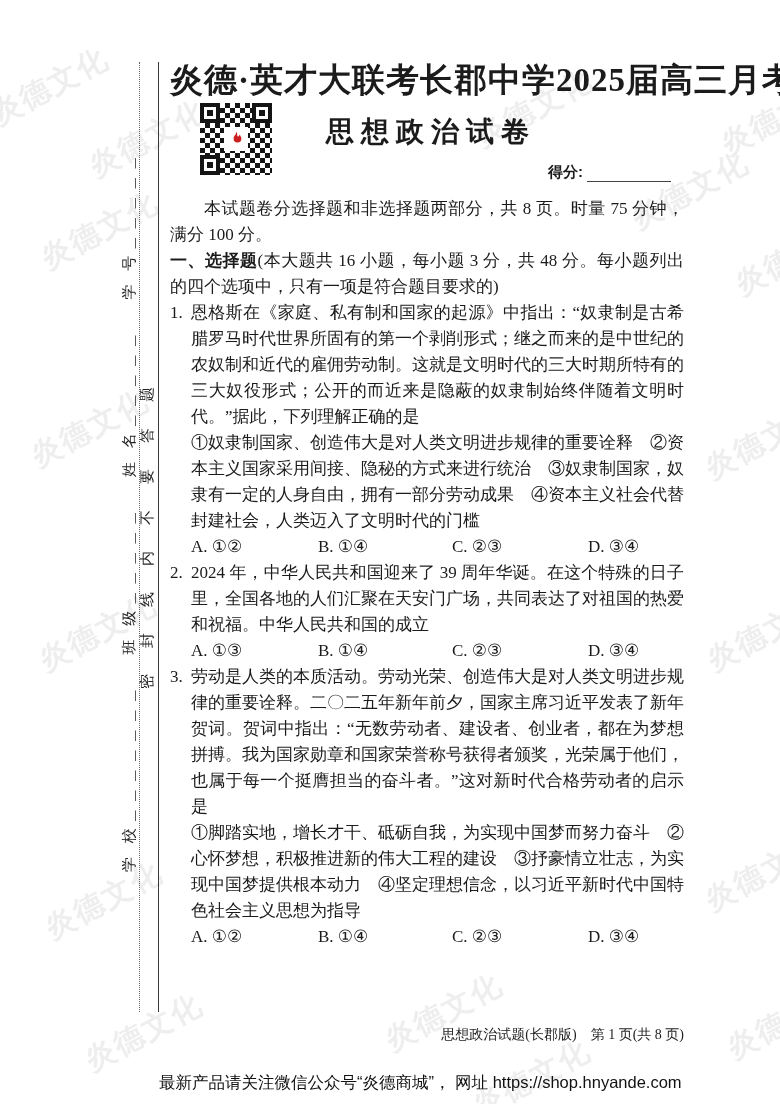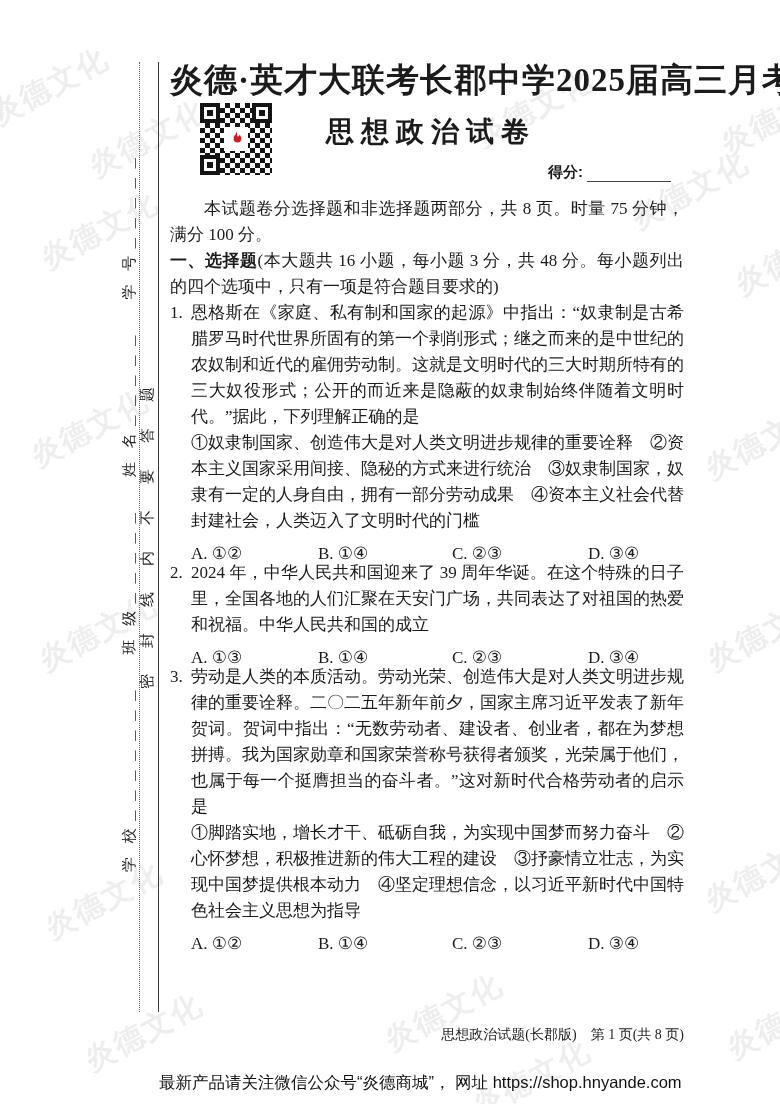--- a/index.html
+++ b/index.html
@@ -75,21 +75,21 @@
     position:absolute;left:170px;top:196px;width:514px;
     font-size:17px;line-height:26px;text-align:justify;
   }
   .content p{margin:0;}
   .intro{text-indent:2em;margin-bottom:3px;}
   .sec-head{margin-bottom:2px;}
   .sec-bold{font-weight:bold;}
   .q{position:relative;padding-left:21px;}
   .qnum{position:absolute;left:0;top:0;}
   .ans-row{position:relative;height:26px;}
-  .ans-row span{position:absolute;top:7px;white-space:nowrap;}
+  .ans-row span{position:absolute;top:0;white-space:nowrap;}
   .ans-a{left:0}.ans-b{left:127px}.ans-c{left:261px}.ans-d{left:397px}
   
   .page-footer{
     position:absolute;left:170px;top:1026px;width:514px;text-align:right;
     font-size:14px;color:#222;
   }
   .promo-footer{
     position:absolute;left:159px;top:1072px;width:600px;
     font-size:16.5px;font-weight:normal;color:#111;
     font-family:"Liberation Sans","DejaVu Sans",sans-serif;

